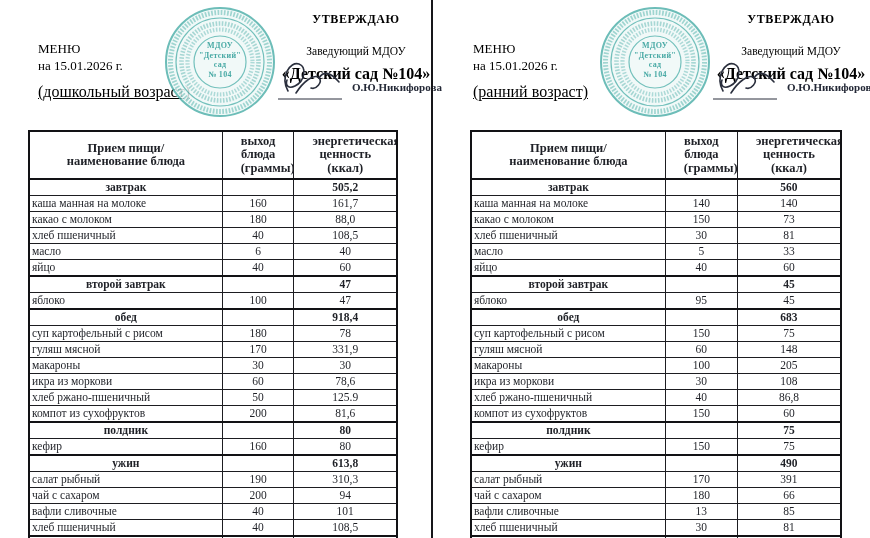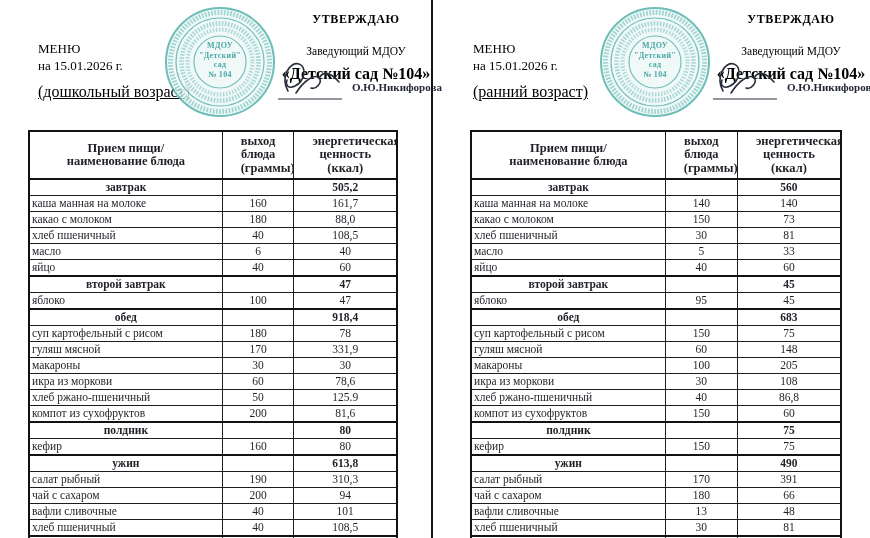--- a/index.html
+++ b/index.html
@@ -402,21 +402,21 @@
             <td class="cell-kcal">391</td>
           </tr>
           <tr class="row-item">
             <td class="cell-name">чай с сахаром</td>
             <td class="cell-weight">180</td>
             <td class="cell-kcal">66</td>
           </tr>
           <tr class="row-item">
             <td class="cell-name">вафли сливочные</td>
             <td class="cell-weight">13</td>
-            <td class="cell-kcal">48</td>
+            <td class="cell-kcal">85</td>
           </tr>
           <tr class="row-item">
             <td class="cell-name">хлеб пшеничный</td>
             <td class="cell-weight">30</td>
             <td class="cell-kcal">81</td>
           </tr>
           <tr class="row-total">
             <td class="cell-name">итого</td>
             <td class="cell-weight"></td>
             <td class="cell-kcal">1726</td>

